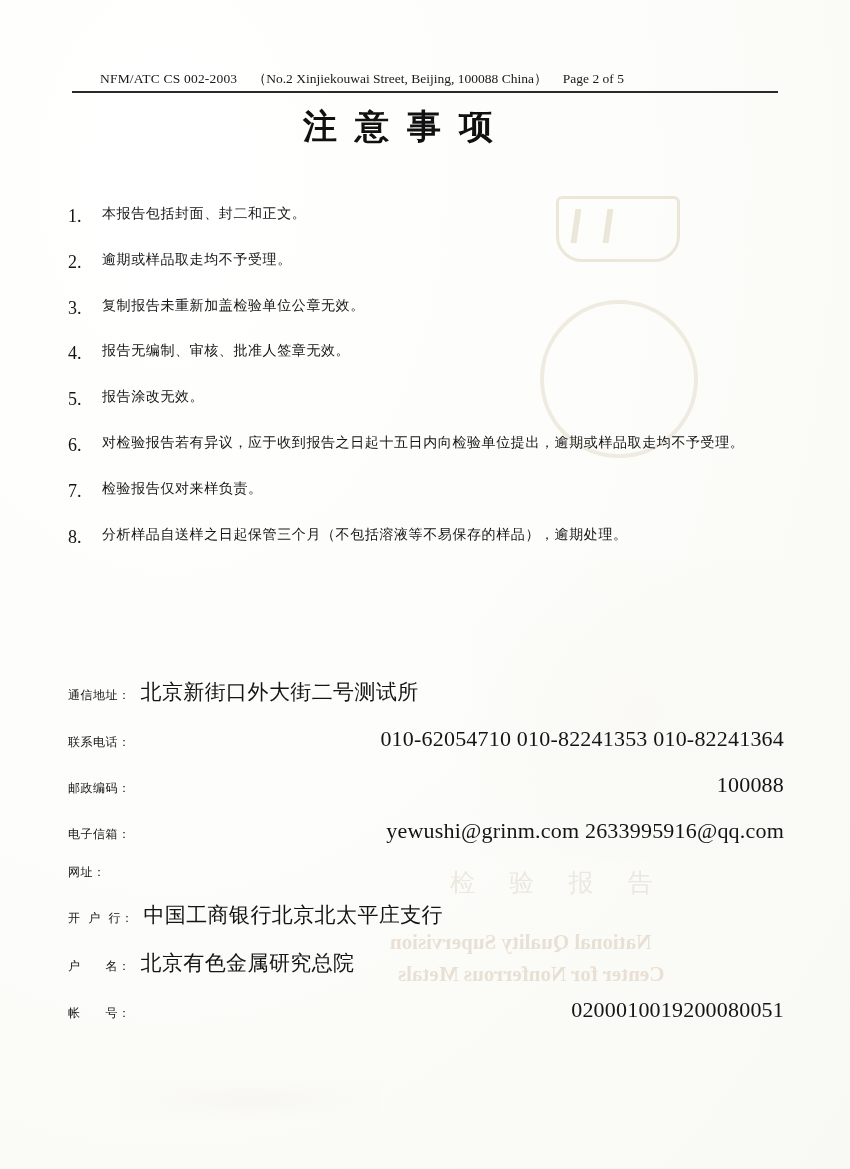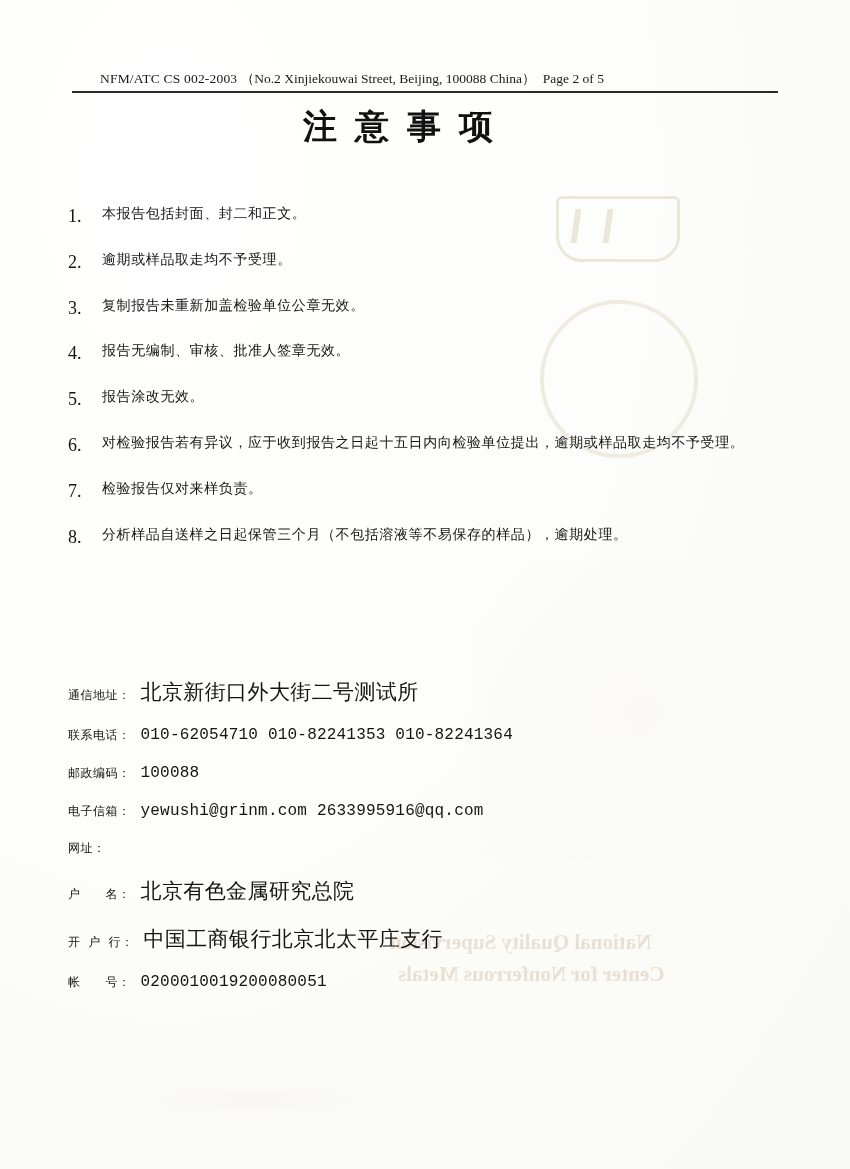--- a/index.html
+++ b/index.html
@@ -110,22 +110,22 @@
     width: 706px;
   }
   .header-line {
     font-family: "Liberation Serif", serif;
     font-size: 13.5px;
     color: #181818;
     white-space: nowrap;
     padding-left: 28px;
   }
   .header-line .doc-code { letter-spacing: 0.2px; }
-  .header-line .addr { }
-  .header-line .pageno { margin-left: 4px; }
+  .header-line .addr { margin-left: 12px; }
+  .header-line .pageno { margin-left: 12px; }
   .header-rule {
     margin-top: 3px;
     border-top: 2.2px solid #2a2a2a;
     width: 100%;
   }
 
   
   .title {
     position: absolute;
     left: 0;
@@ -192,33 +192,35 @@
     white-space: pre;
   }
   .contact-value {
     flex: 1 1 auto;
     font-family: Liberation Mono, monospace;
     font-size: 21px;
     letter-spacing: 0.4px;
     margin-left: 10px;
   }
   .contact-value.latin {
-    font-family: Liberation Mono, monospace;
-    font-size: 16px;
+    font-family: Liberation Serif, serif;
+    font-size: 22px;
     letter-spacing: 0.2px;
+    text-align: right;
   }
 </style>
 </head>
 <body>
 
 <div class="page">
 
   <div class="bleed bleed-smudge-2"></div>
   <div class="bleed bleed-logo"></div>
   <div class="bleed bleed-ring"></div>
+  <div class="bleed bleed-text-a">检 验 报 告</div>
   <div class="bleed bleed-text-b">National Quality Supervision</div>
   <div class="bleed bleed-text-c">Center for Nonferrous Metals</div>
   <div class="bleed bleed-smudge-1"></div>
 
   <div class="header">
     <div class="header-line">
       <span class="doc-code">NFM/ATC CS 002-2003</span>
       <span class="addr">（No.2 Xinjiekouwai Street, Beijing, 100088 China）</span>
       <span class="pageno">Page 2 of 5</span>
     </div>
@@ -276,26 +278,26 @@
       <span class="contact-value latin">100088</span>
     </div>
     <div class="contact-row">
       <span class="contact-label">电子信箱：</span>
       <span class="contact-value latin">yewushi@grinm.com    2633995916@qq.com</span>
     </div>
     <div class="contact-row">
       <span class="contact-label">网址：</span>
     </div>
     <div class="contact-row">
+      <span class="contact-label">开 户 行：</span>
+      <span class="contact-value">中国工商银行北京北太平庄支行</span>
+    </div>
+    <div class="contact-row">
       <span class="contact-label">户　　名：</span>
       <span class="contact-value">北京有色金属研究总院</span>
     </div>
     <div class="contact-row">
-      <span class="contact-label">开 户 行：</span>
-      <span class="contact-value">中国工商银行北京北太平庄支行</span>
-    </div>
-    <div class="contact-row">
       <span class="contact-label">帐　　号：</span>
       <span class="contact-value latin">0200010019200080051</span>
     </div>
   </div>
 
 </div>
 
 </body></html>

